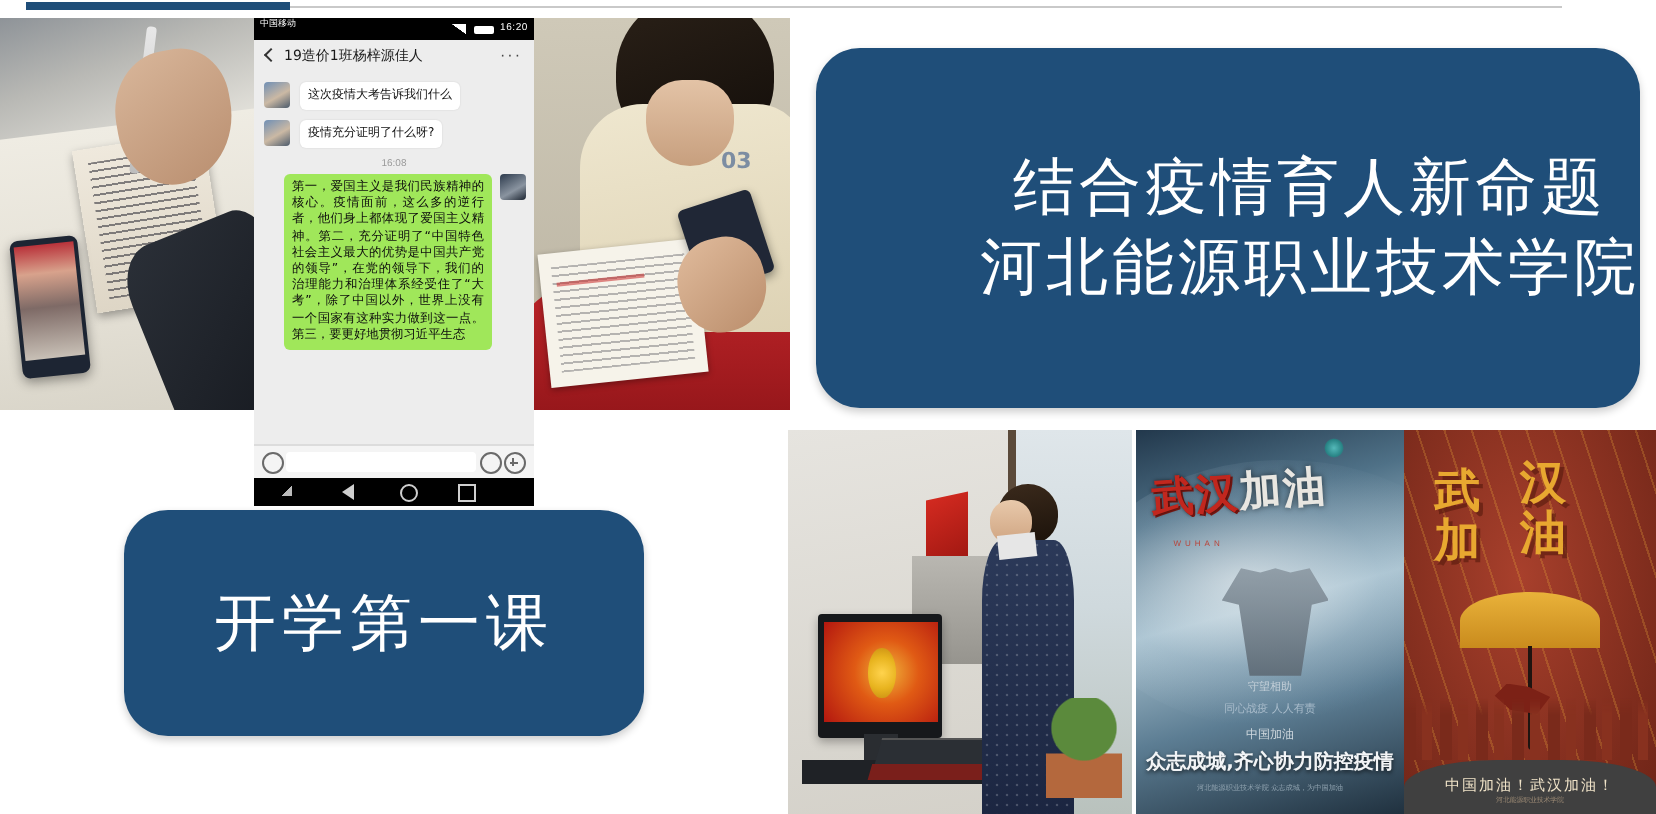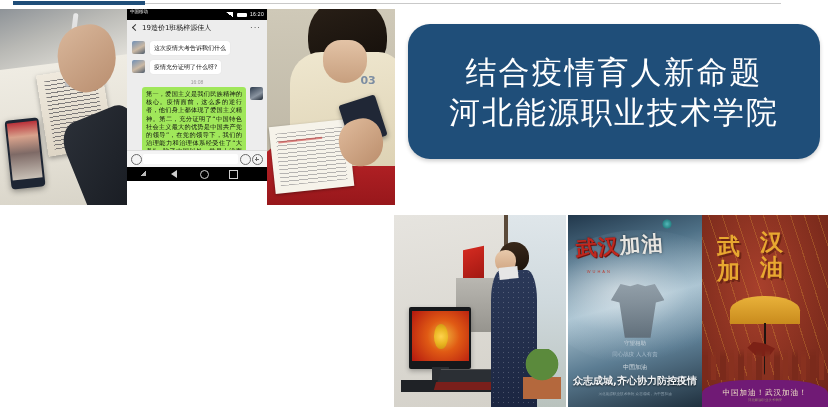--- a/index.html
+++ b/index.html
@@ -39,21 +39,21 @@
     background:linear-gradient(150deg,#d9b79b,#b98e6f);}
   .p-desk .arm{position:absolute;left:58%;top:52%;width:60%;height:55%;
     transform:rotate(-22deg);border-radius:24% 18% 0 0;
     background:linear-gradient(140deg,#2b3038,#14171d);}
   .p-desk .phone{position:absolute;left:6%;top:56%;width:27%;height:35%;
     transform:rotate(-6deg);border-radius:4px;background:#1d2533;
     box-shadow:0 2px 6px rgba(0,0,0,.4);}
   .p-desk .phone .scr{position:absolute;left:6%;top:5%;right:6%;bottom:12%;
     background:linear-gradient(180deg,#b9323a 0%,#d8a28c 25%,#7e6a66 55%,#c8c0b6 100%);}
 
-  .p-chat{left:127px;top:9px;width:140px;height:172px;background:#ef4444;}
+  .p-chat{left:127px;top:9px;width:140px;height:244px;background:#ef4444;}
   .chat-status{position:absolute;left:0;top:0;right:0;height:11px;background:#000;color:#fff;
     font-size:4.5px;line-height:11px;}
   .chat-status .l{position:absolute;left:3px;top:1px;line-height:4.5px;}
   .chat-status .r{position:absolute;right:3px;top:0;line-height:11px;font-size:5px;letter-spacing:.3px;}
   .chat-status .sig{position:absolute;right:34px;top:3px;width:7px;height:5px;
     background:linear-gradient(to top right,transparent 48%,#fff 50%);}
   .chat-status .batt{position:absolute;right:20px;top:3.5px;width:10px;height:4.5px;background:#fff;border-radius:1px;}
   .chat-head{position:absolute;left:0;top:11px;right:0;height:16px;background:#ededed;
     border-bottom:1px solid #dcdcdc;}
   .chat-head .back{position:absolute;left:5px;top:4px;width:5px;height:8px;}
@@ -201,34 +201,34 @@
   .p-poster2 .umb:after{content:"";position:absolute;left:48%;top:96%;width:2px;height:52px;
     background:#1e1410;border-radius:0 0 0 3px;}
   .p-poster2 .umb:before{content:"";position:absolute;left:40%;top:330%;width:10px;height:7px;
     border-bottom:2px solid #1e1410;border-left:2px solid #1e1410;border-radius:0 0 0 8px;}
   .p-poster2 .map{position:absolute;left:36%;top:66%;width:22%;height:8%;
     background:#7c2116;clip-path:polygon(0 40%,22% 0,62% 12%,100% 44%,76% 100%,28% 86%);}
   .p-poster2 .sky{position:absolute;left:0;right:0;bottom:14%;height:16%;
     background:repeating-linear-gradient(90deg,#7a2a1b 0 6px,transparent 6px 9px,#88311f 9px 14px,transparent 14px 18px);
     -webkit-mask-image:linear-gradient(180deg,transparent 0,#000 28%);
             mask-image:linear-gradient(180deg,transparent 0,#000 28%);}
-  .p-poster2 .band{position:absolute;left:0;right:0;bottom:0;height:14%;background:#701a75;
+  .p-poster2 .band{position:absolute;left:0;right:0;bottom:0;height:14%;background:#404040;
     border-radius:60% 60% 0 0/22px 22px;}
   .p-poster2 .band .bt{position:absolute;left:0;right:0;top:28%;text-align:center;
     font-size:7.5px;color:#f0e3c8;font-family:"DejaVu Sans",sans-serif;letter-spacing:1px;}
   .p-poster2 .band .bs{position:absolute;left:0;right:0;top:66%;text-align:center;
     font-size:3.4px;color:#9c8a74;}
 
   
   .bluebox{position:absolute;background:#1f4e79;border-radius:22px;
     display:flex;align-items:center;justify-content:center;
     box-shadow:0 2px 4px rgba(0,0,0,.20);}
   .bluebox .txt{color:#ffffff;text-align:center;
     font-family:"DejaVu Serif","Liberation Serif",serif;}
-  #box-main{left:408px;top:24px;width:412px;height:135px;}
+  #box-main{left:408px;top:24px;width:412px;height:180px;justify-content:flex-end;}
   #box-main .txt{font-size:31px;line-height:40px;letter-spacing:2px;}
   #box-sub{left:62px;top:255px;width:260px;height:113px;}
   #box-sub .txt{font-size:31px;line-height:38px;letter-spacing:3px;}
 </style>
 </head>
 <body>
 
 <div class="stage">
 
   <div class="rule-grey"></div>
@@ -309,20 +309,23 @@
     <div class="hand2"></div>
   </div>
 
   <div class="bluebox" id="box-main">
     <div class="txt">
       <div>结合疫情育人新命题</div>
       <div>河北能源职业技术学院</div>
     </div>
   </div>
 
+  <div class="bluebox" id="box-sub">
+    <div class="txt">开学第一课</div>
+  </div>
 
   <div class="photo p-class">
     <div class="rm"></div>
     <div class="win"></div>
     <div class="winframe"></div>
     <div class="flag"></div>
     <div class="cab"></div>
     <div class="mon">
       <div class="scr"></div>
       <div class="emb"></div>

